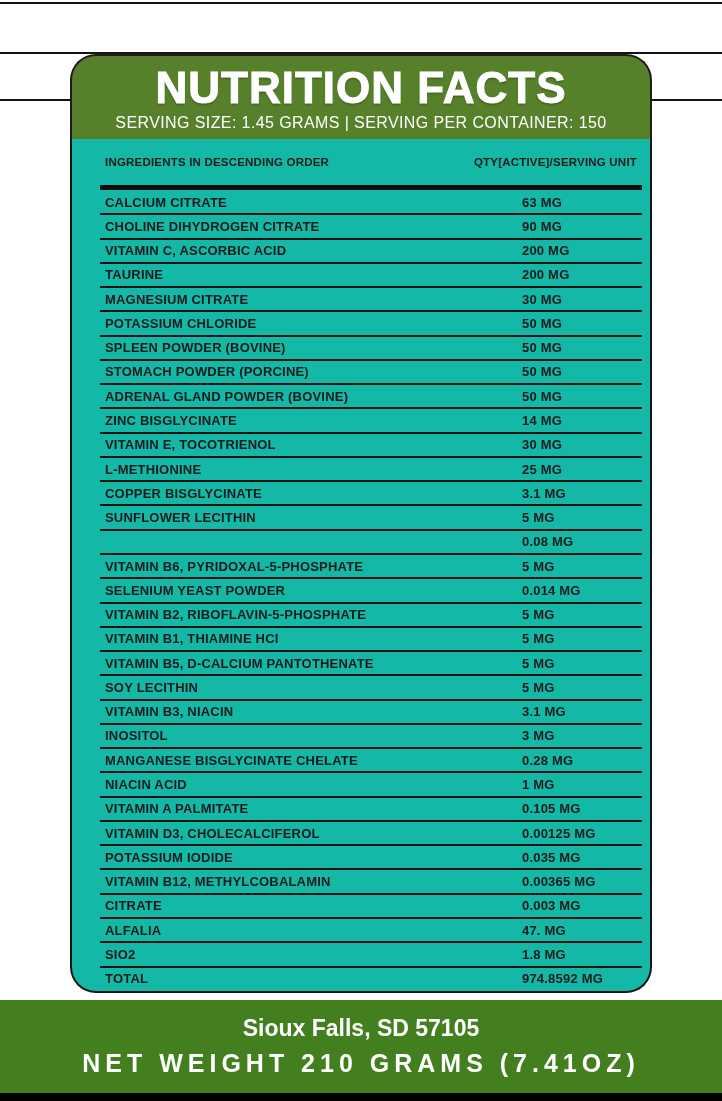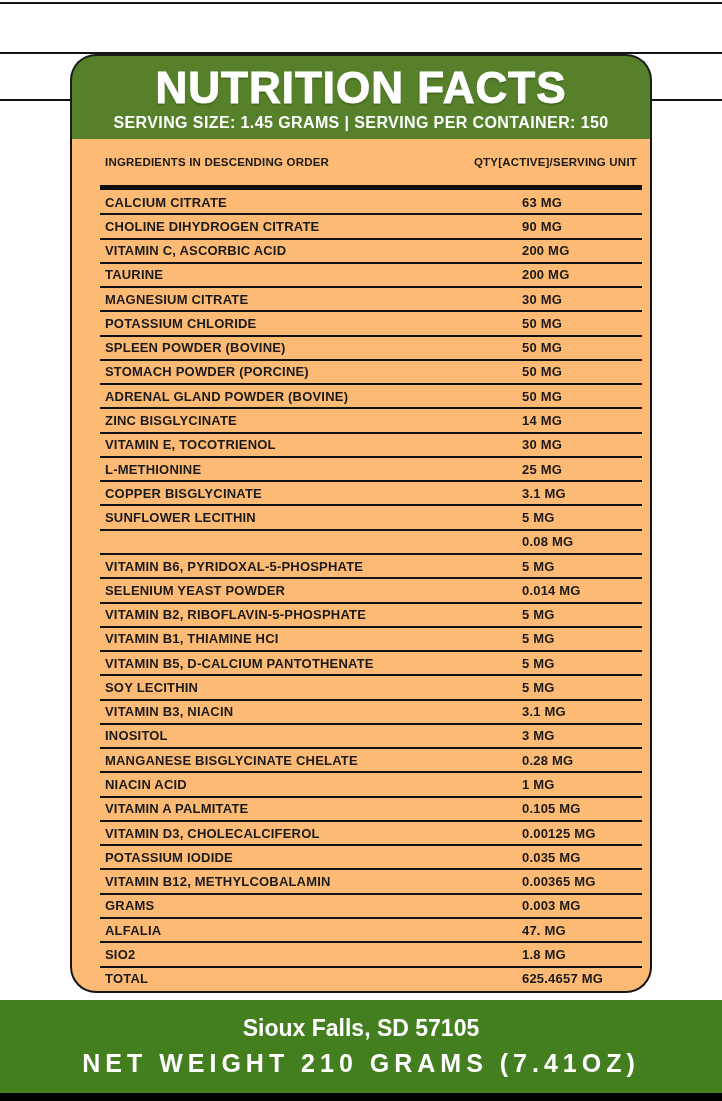--- a/index.html
+++ b/index.html
@@ -32,27 +32,27 @@
   .label-title {
     color: #ffffff;
     font-size: 44px; font-weight: 800; letter-spacing: 1px;
     line-height: 1.05;
     -webkit-text-stroke: 1px #ffffff;
     text-shadow: 0 2px 2px rgba(20,40,0,0.35);
     white-space: nowrap;
   }
   .label-subtitle {
     color: #ffffff;
-    font-size: 16px; font-weight: 700; letter-spacing: 0.4px;
+    font-size: 16px; font-weight: 400; letter-spacing: 0.4px;
     margin-top: 2px;
     white-space: nowrap;
   }
   .label-body {
     width: 582px; height: 854px;
-    background: #fdba74;
+    background: #14b8a6;
     border: 2px solid #141414; border-top: none;
     border-radius: 0 0 26px 26px;
     display: flex; flex-direction: column;
   }
   .table-head {
     height: 46px; position: relative; flex: none;
   }
   .col-head {
     position: absolute; top: 50%; transform: translateY(-50%);
     font-size: 11.5px; font-weight: 700; color: #1a1a1a; letter-spacing: 0.2px;
@@ -263,37 +263,37 @@
     <span class="cell-name">POTASSIUM IODIDE</span>
     <span class="cell-qty">0.035 MG</span>
   </div>
 
   <div class="row">
     <span class="cell-name">VITAMIN B12, METHYLCOBALAMIN</span>
     <span class="cell-qty">0.00365 MG</span>
   </div>
 
   <div class="row">
-    <span class="cell-name">GRAMS</span>
+    <span class="cell-name">CITRATE</span>
     <span class="cell-qty">0.003 MG</span>
   </div>
 
   <div class="row">
     <span class="cell-name">ALFALIA</span>
     <span class="cell-qty">47. MG</span>
   </div>
 
   <div class="row">
     <span class="cell-name">SIO2</span>
     <span class="cell-qty">1.8 MG</span>
   </div>
 
   <div class="row">
     <span class="cell-name">TOTAL</span>
-    <span class="cell-qty">625.4657 MG</span>
+    <span class="cell-qty">974.8592 MG</span>
   </div>
 </div>
   </div>
 </div>
 
 <div class="label-footer" style="background: rgb(67, 127, 30);">
   <div class="footer-city">Sioux Falls, SD 57105</div>
   <div class="footer-weight">NET WEIGHT 210 GRAMS (7.41OZ)</div>
 </div>
 <div class="bottom-strip"></div>

